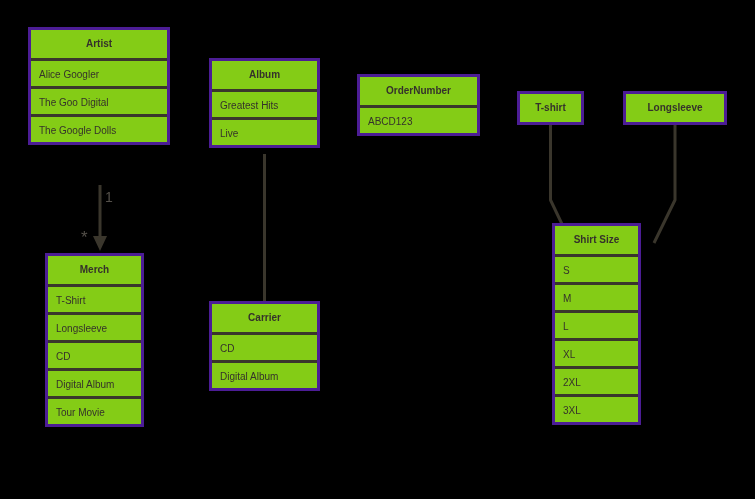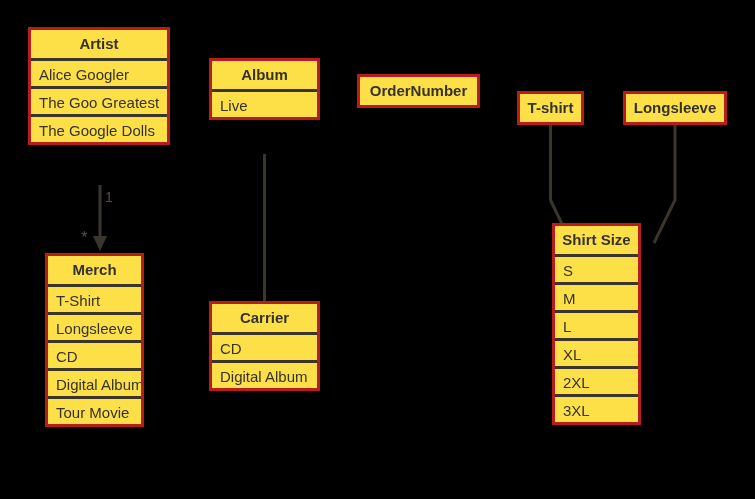--- a/index.html
+++ b/index.html
@@ -11,24 +11,24 @@
     position: relative;
     width: 755px;
     height: 499px;
     background: #000000;
     font-family: "Liberation Sans", sans-serif;
     overflow: hidden;
   }
   .tbl {
     position: absolute;
     box-sizing: border-box;
-    border: 3px solid #b91c1c;
-    background: #fde047;
+    border: 3px solid #4c1d95;
+    background: #84cc16;
     color: #35322b;
-    font-size: 15px;
+    font-size: 10px;
   }
   .cell {
     box-sizing: border-box;
     height: 28px;
     line-height: 28px;
     padding: 0 8px;
     white-space: nowrap;
     overflow: hidden;
   }
   .tbl .cell + .cell {
@@ -81,31 +81,33 @@
 
     <path d="M675,125 L675,200 L654,243" stroke="#3a362c" stroke-width="3" fill="none" stroke-linejoin="round"></path>
   </svg>
 
   <span id="lbl-one" class="conn-label">1</span>
   <span id="lbl-many" class="conn-label">*</span>
 
   <div id="tbl-artist" class="tbl">
     <div class="cell hdr">Artist</div>
   <div class="cell">Alice Googler</div>
-      <div class="cell">The Goo Greatest</div>
+      <div class="cell">The Goo Digital</div>
       <div class="cell">The Google Dolls</div>
     </div>
 
   <div id="tbl-album" class="tbl">
     <div class="cell hdr">Album</div>
+  <div class="cell">Greatest Hits</div>
       <div class="cell">Live</div>
     </div>
 
   <div id="tbl-ordernumber" class="tbl">
     <div class="cell hdr">OrderNumber</div>
+  <div class="cell">ABCD123</div>
     </div>
 
   <div id="tbl-tshirt" class="tbl">
     <div class="cell hdr">T-shirt</div>
   </div>
 
   <div id="tbl-longsleeve" class="tbl">
     <div class="cell hdr">Longsleeve</div>
   </div>
 

